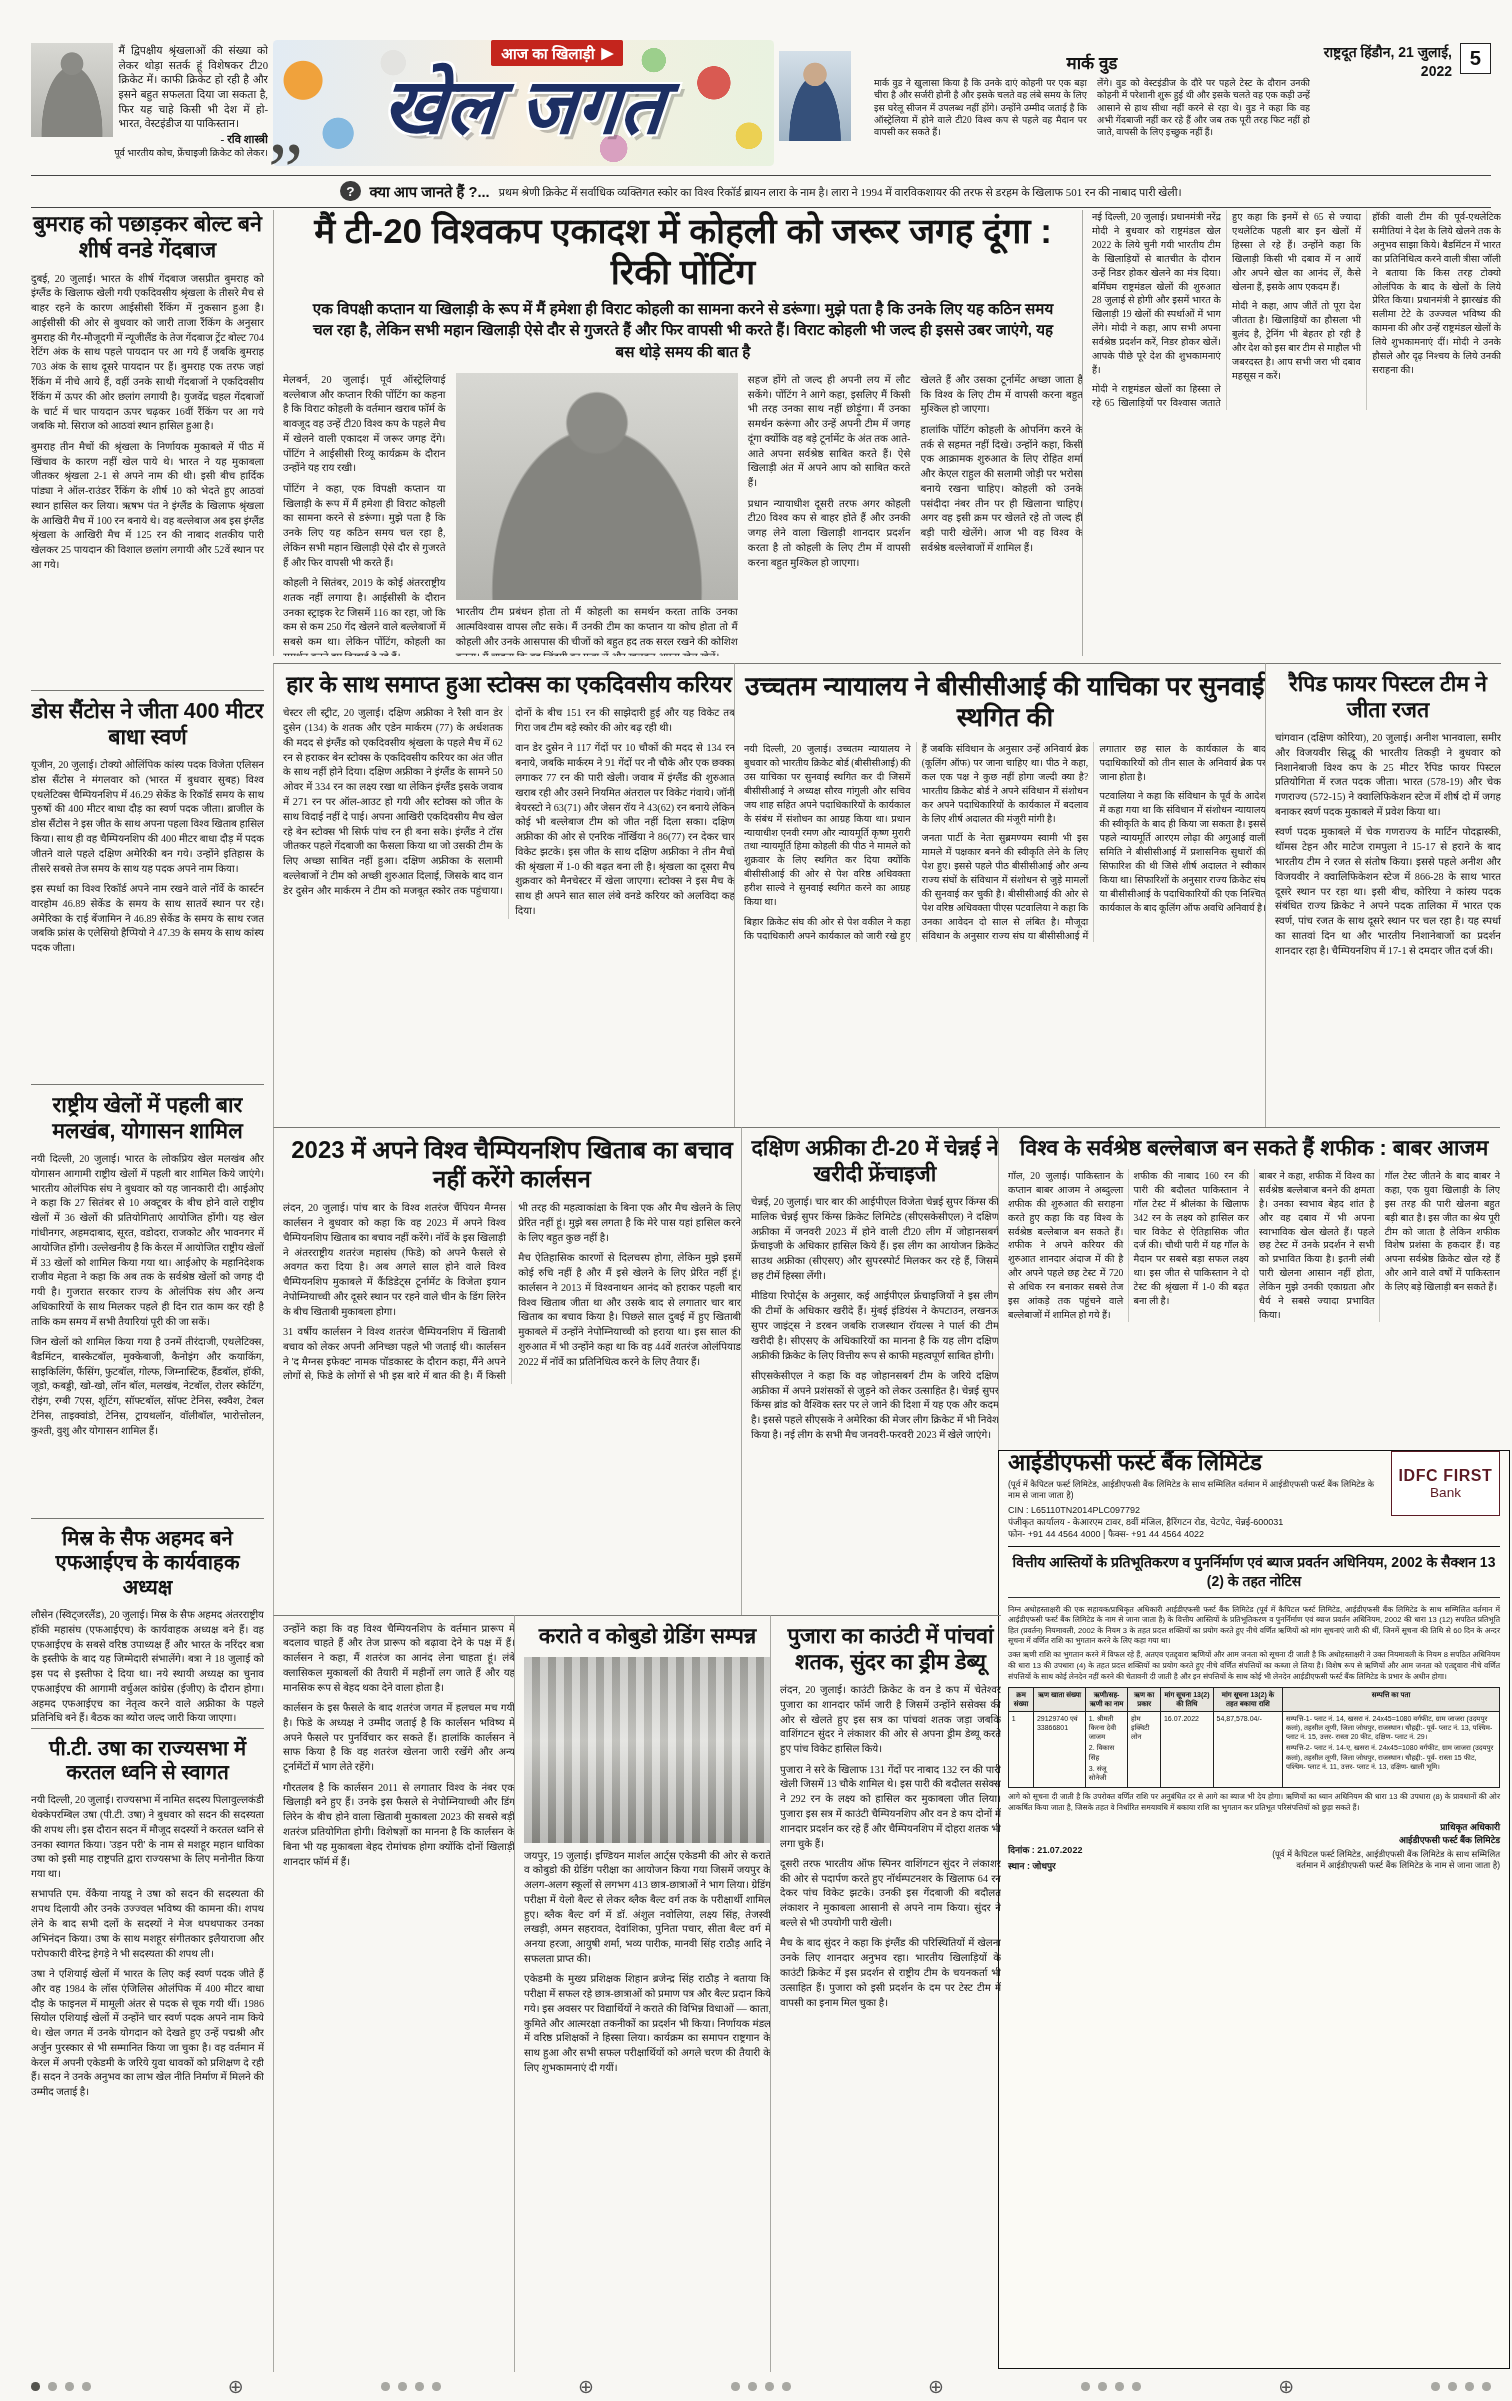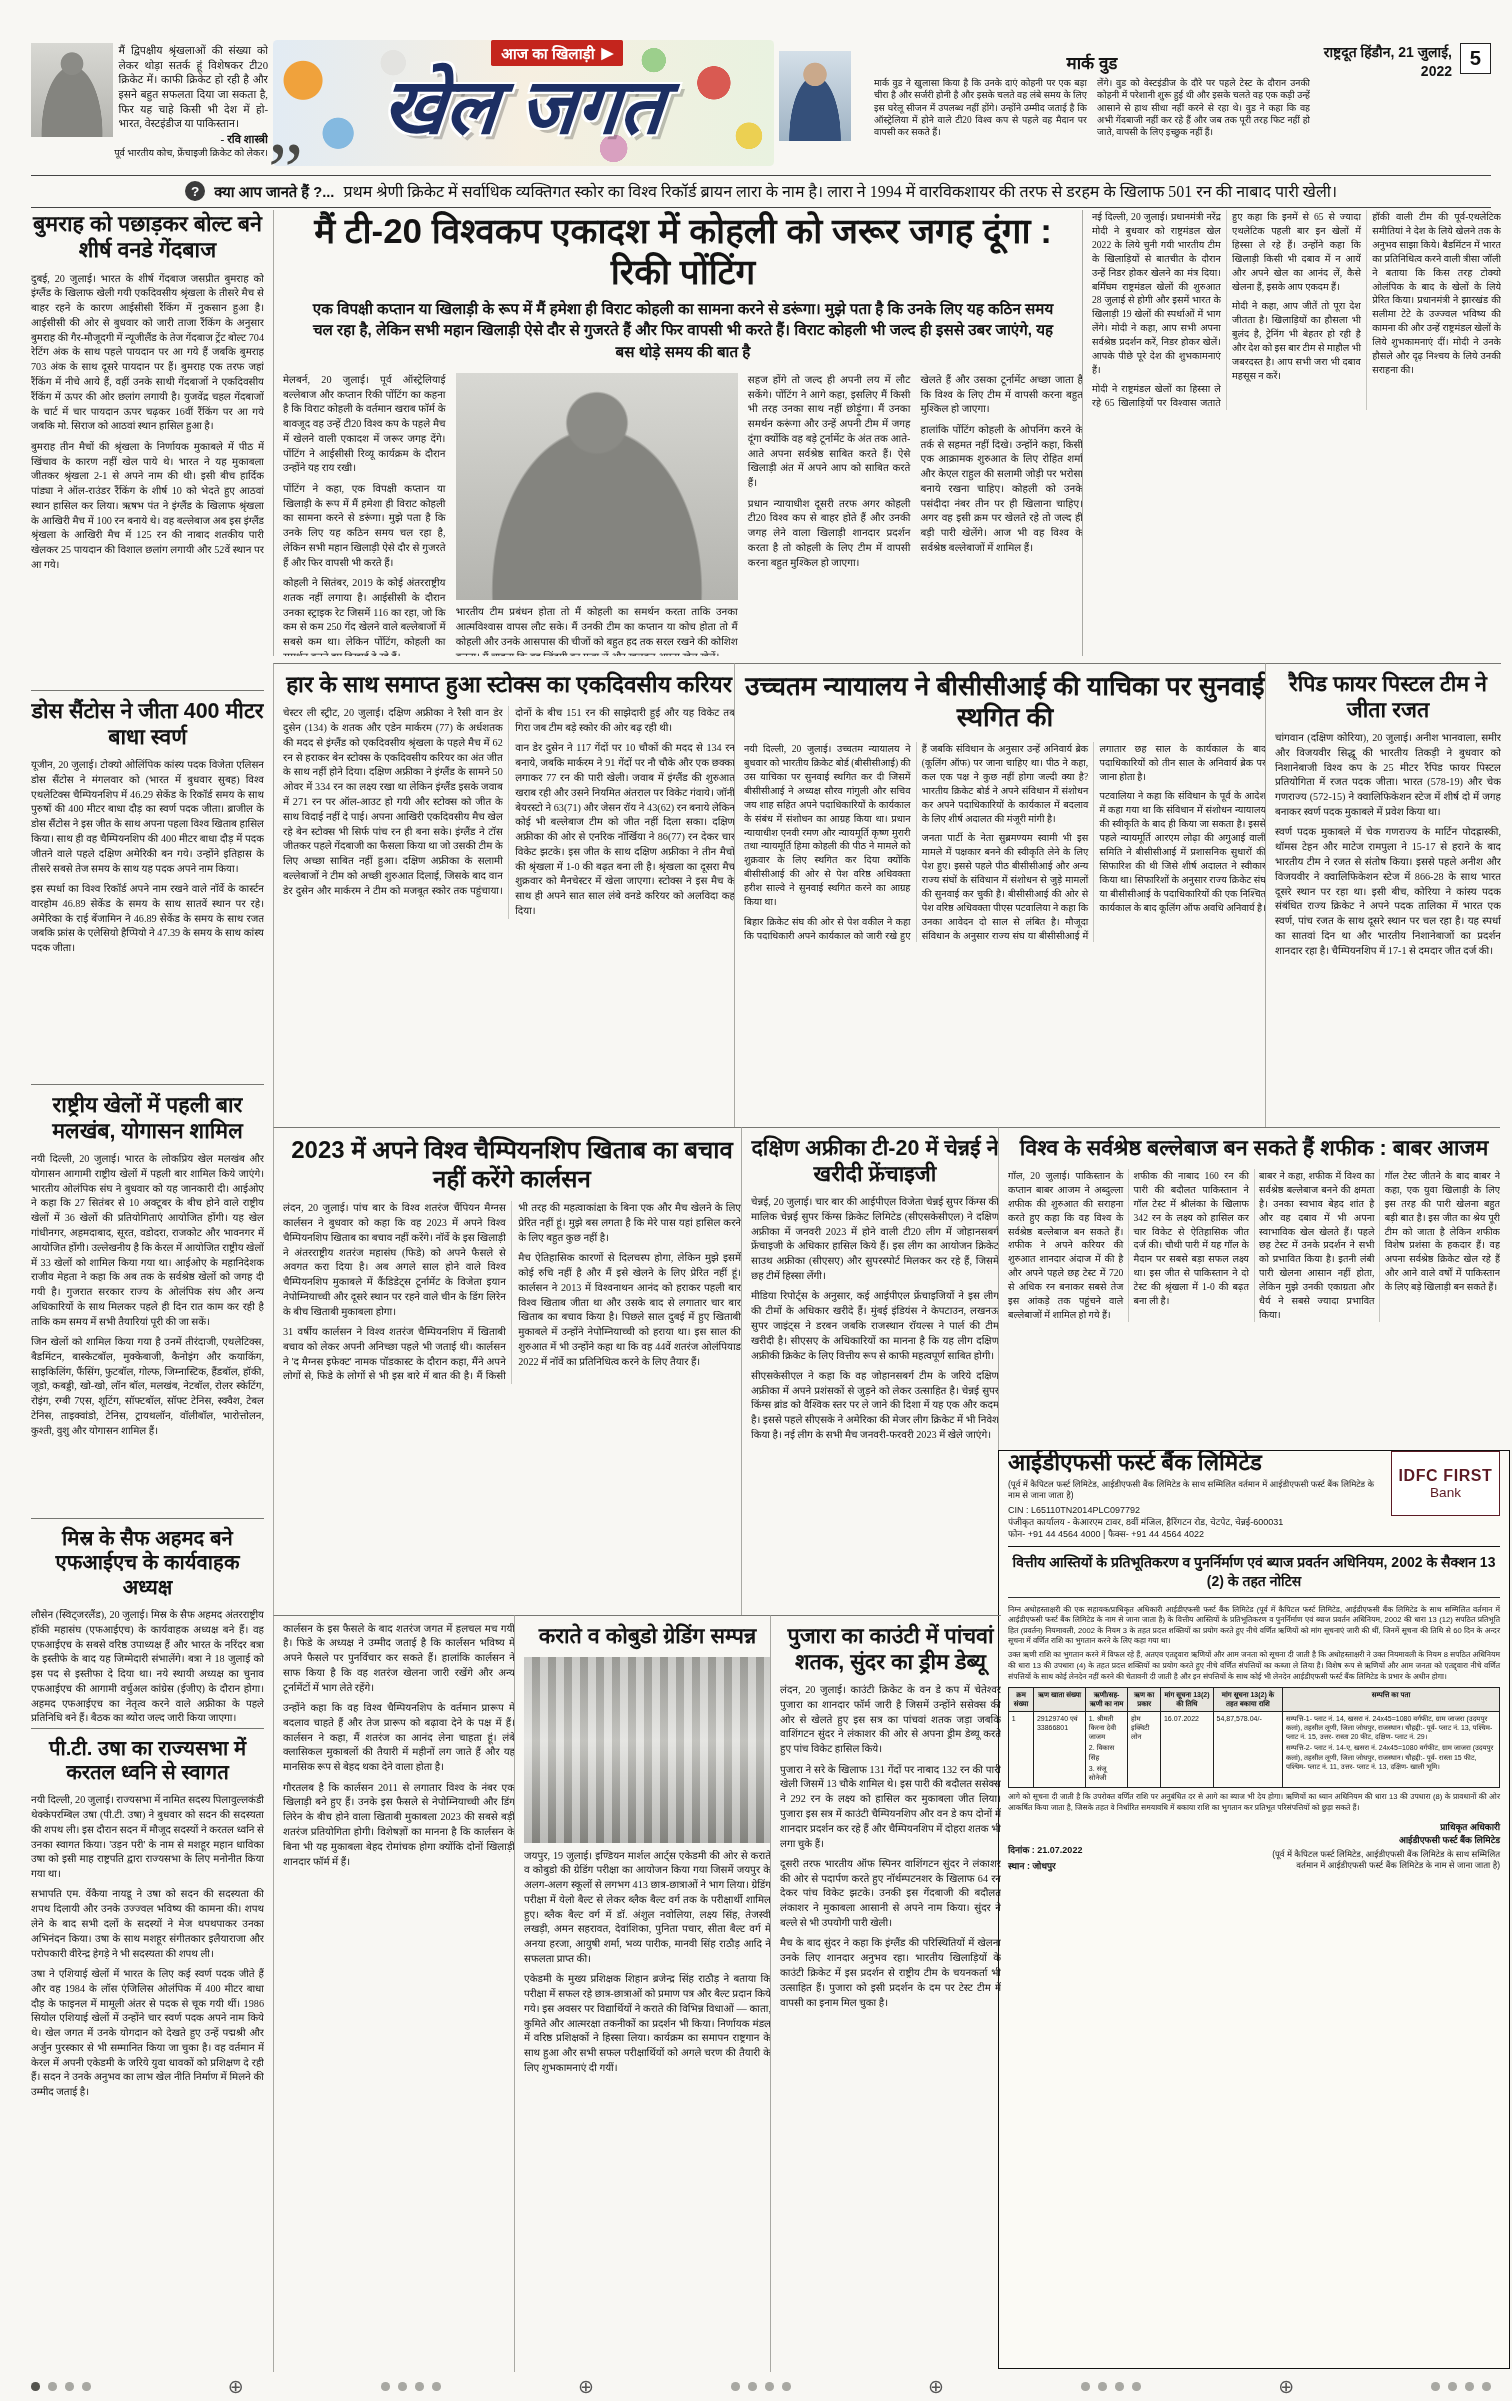--- a/index.html
+++ b/index.html
@@ -34,21 +34,21 @@
   .m-player-text{font-size:9.3px;line-height:1.33;text-align:justify;column-count:2;column-gap:10.2px;}
   .m-player-text p{margin:0 0 3.4px;}
   .m-date{position:absolute;left:1281px;top:3.4px;width:179px;display:flex;justify-content:flex-end;align-items:flex-start;gap:8px;}
   .m-edition{font-family:"Liberation Sans",sans-serif;font-weight:bold;font-size:14px;text-align:right;line-height:1.3;}
   .m-pagenum{flex:0 0 auto;min-width:29px;height:29px;border:1.1px solid #222;display:flex;align-items:center;justify-content:center;font-weight:bold;font-size:20.3px;font-family:"Liberation Sans",sans-serif;background:#fff;}
 
   
   .trivia{position:absolute;left:31px;top:175px;width:1460px;height:30.5px;border-top:1.1px solid #444;border-bottom:1.7px double #444;display:flex;align-items:center;justify-content:center;gap:9px;}
   .trivia-icon{width:20.3px;height:20.3px;border-radius:50%;background:#3b3b3b;color:#fff;display:flex;align-items:center;justify-content:center;font-weight:bold;font-size:13.6px;font-family:"Liberation Sans",sans-serif;flex:0 0 auto;}
   .trivia-label{font-weight:bold;font-size:14.7px;font-family:"Liberation Sans",sans-serif;white-space:nowrap;}
-  .trivia-text{font-size:16px;}
+  .trivia-text{font-size:11px;}
 
   
   .art{position:absolute;overflow:hidden;}
   .tline{border-top:0.6px solid #777772;padding-top:5.6px;}
   .vline{border-left:0.6px solid #a9a9a3;padding-left:9px;}
   .hl{font-family:"Liberation Sans",sans-serif;font-weight:bold;text-align:center;line-height:1.22;margin:1.1px 0 8px;}
   .hl-s{font-size:21.5px;}
   .hl-m{font-size:26px;}
   .hl-main{font-size:35px;line-height:1.16;margin-bottom:5.6px;}
   .bd{font-size:10.2px;line-height:1.45;text-align:justify;}
@@ -328,22 +328,22 @@
       <div class="idfc-sign">
         <div>प्राधिकृत अधिकारी</div>
         <div>आईडीएफसी फर्स्ट बैंक लिमिटेड</div>
         <div class="idfc-sub">(पूर्व में कैपिटल फर्स्ट लिमिटेड, आईडीएफसी बैंक लिमिटेड के साथ सम्मिलित वर्तमान में आईडीएफसी फर्स्ट बैंक लिमिटेड के नाम से जाना जाता है)</div>
       </div>
     </div>
   </section>
 
   <section class="art vline tline" style="left:273px;top:1615px;width:232px;height:750px;">
     <div class="bd">
+        <p>उन्होंने कहा कि वह विश्व चैम्पियनशिप के वर्तमान प्रारूप में बदलाव चाहते हैं और तेज प्रारूप को बढ़ावा देने के पक्ष में हैं। कार्लसन ने कहा, मैं शतरंज का आनंद लेना चाहता हूं। लंबे क्लासिकल मुकाबलों की तैयारी में महीनों लग जाते हैं और यह मानसिक रूप से बेहद थका देने वाला होता है।</p>
         <p>कार्लसन के इस फैसले के बाद शतरंज जगत में हलचल मच गयी है। फिडे के अध्यक्ष ने उम्मीद जताई है कि कार्लसन भविष्य में अपने फैसले पर पुनर्विचार कर सकते हैं। हालांकि कार्लसन ने साफ किया है कि वह शतरंज खेलना जारी रखेंगे और अन्य टूर्नामेंटों में भाग लेते रहेंगे।</p>
-        <p>उन्होंने कहा कि वह विश्व चैम्पियनशिप के वर्तमान प्रारूप में बदलाव चाहते हैं और तेज प्रारूप को बढ़ावा देने के पक्ष में हैं। कार्लसन ने कहा, मैं शतरंज का आनंद लेना चाहता हूं। लंबे क्लासिकल मुकाबलों की तैयारी में महीनों लग जाते हैं और यह मानसिक रूप से बेहद थका देने वाला होता है।</p>
         <p>गौरतलब है कि कार्लसन 2011 से लगातार विश्व के नंबर एक खिलाड़ी बने हुए हैं। उनके इस फैसले से नेपोम्नियाच्ची और डिंग लिरेन के बीच होने वाला खिताबी मुकाबला 2023 की सबसे बड़ी शतरंज प्रतियोगिता होगी। विशेषज्ञों का मानना है कि कार्लसन के बिना भी यह मुकाबला बेहद रोमांचक होगा क्योंकि दोनों खिलाड़ी शानदार फॉर्म में हैं।</p>
       </div>
   </section>
 
   <section class="art vline tline" style="left:514px;top:1615px;width:247px;height:750px;">
     <h2 class="hl hl-s">कराते व कोबुडो ग्रेडिंग सम्पन्न</h2>
     <div class="ph ph-karate"></div>
     <div class="bd">
         <p>जयपुर, 19 जुलाई। इण्डियन मार्शल आर्ट्स एकेडमी की ओर से कराते व कोबुडो की ग्रेडिंग परीक्षा का आयोजन किया गया जिसमें जयपुर के अलग-अलग स्कूलों से लगभग 413 छात्र-छात्राओं ने भाग लिया। ग्रेडिंग परीक्षा में येलो बैल्ट से लेकर ब्लैक बैल्ट वर्ग तक के परीक्षार्थी शामिल हुए। ब्लैक बैल्ट वर्ग में डॉ. अंशुल नवोलिया, लक्ष्य सिंह, तेजस्वी लखड़ी, अमन सहरावत, देवांशिका, पुनिता पचार, सीता बैल्ट वर्ग में अनया हरजा, आयुषी शर्मा, भव्य पारीक, मानवी सिंह राठौड़ आदि ने सफलता प्राप्त की।</p>
         <p>एकेडमी के मुख्य प्रशिक्षक शिहान ब्रजेन्द्र सिंह राठौड़ ने बताया कि परीक्षा में सफल रहे छात्र-छात्राओं को प्रमाण पत्र और बैल्ट प्रदान किये गये। इस अवसर पर विद्यार्थियों ने कराते की विभिन्न विधाओं — काता, कुमिते और आत्मरक्षा तकनीकों का प्रदर्शन भी किया। निर्णायक मंडल में वरिष्ठ प्रशिक्षकों ने हिस्सा लिया। कार्यक्रम का समापन राष्ट्रगान के साथ हुआ और सभी सफल परीक्षार्थियों को अगले चरण की तैयारी के लिए शुभकामनाएं दी गयीं।</p>

